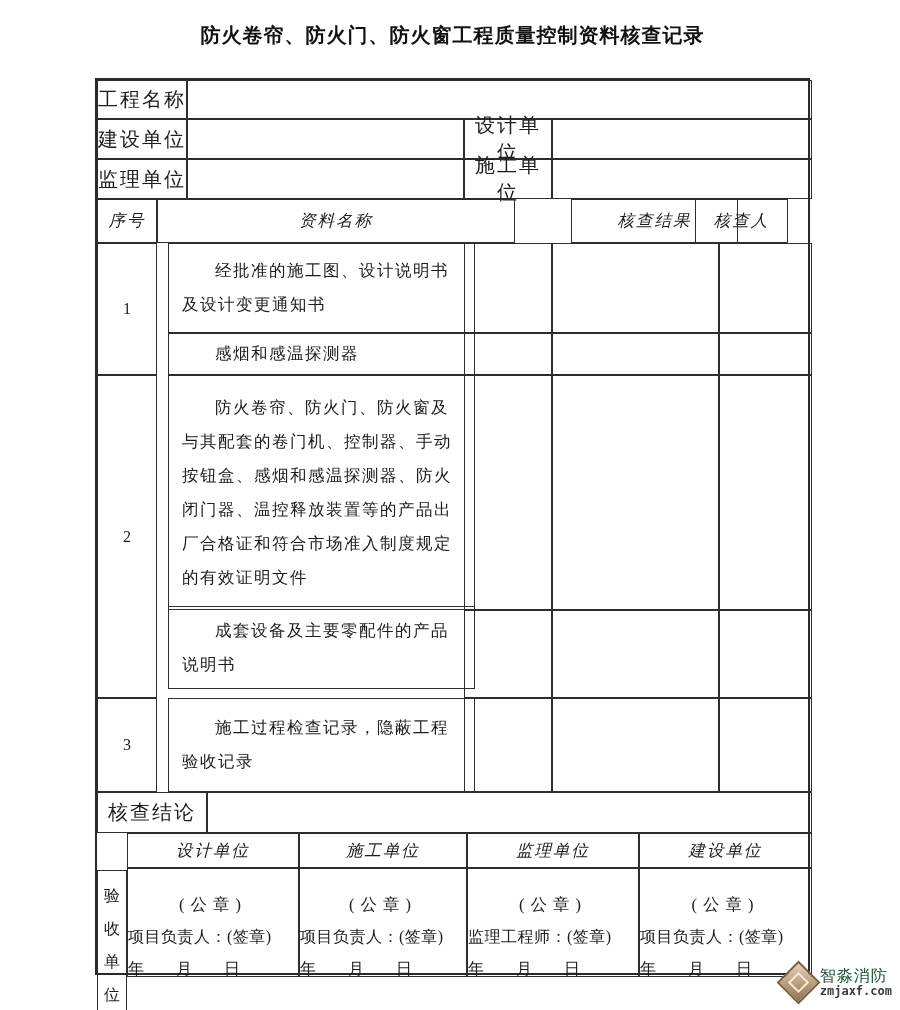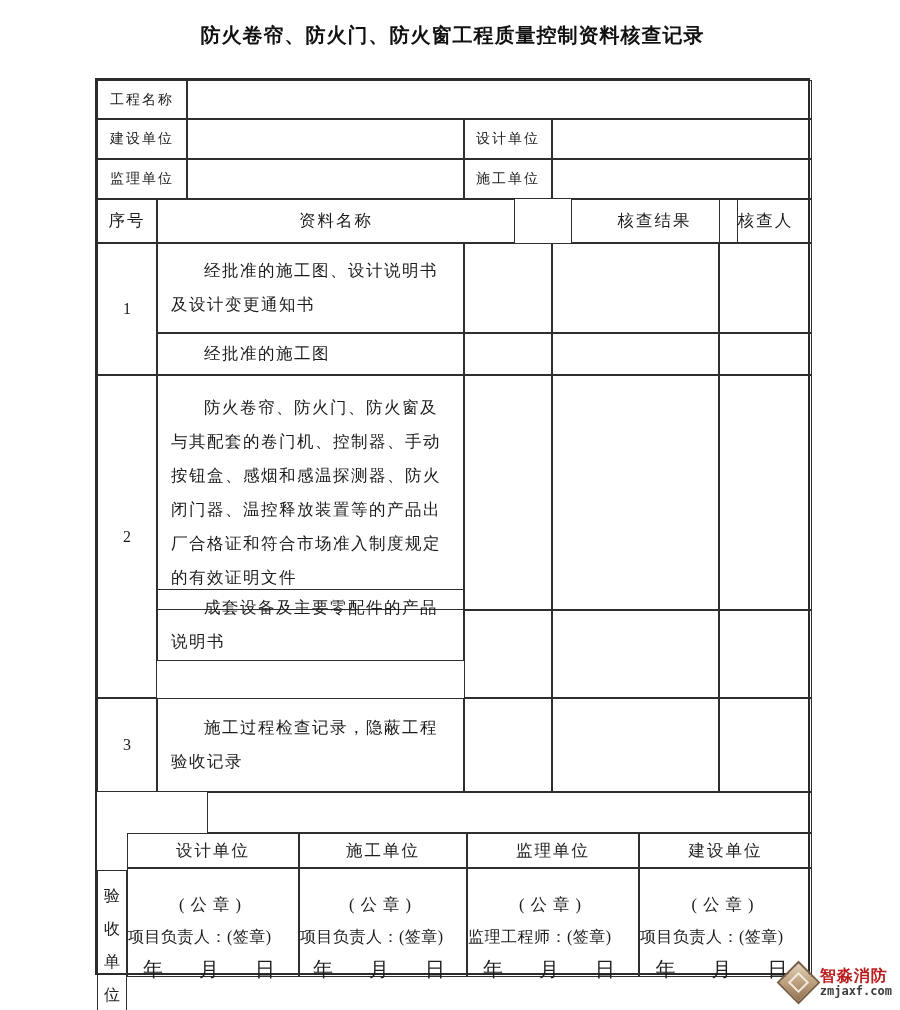--- a/index.html
+++ b/index.html
@@ -27,62 +27,62 @@
     border:2px solid #2a2a2a;
     box-sizing:border-box;
   }
   .cell{
     position:absolute;
     box-sizing:border-box;
     border:1px solid #2e2e2e;
     background:transparent;
   }
   .c-center{display:flex;align-items:center;justify-content:center;text-align:center;}
-  .lbl{font-size:14px;letter-spacing:2px;}
-  .hdr{font-size:16.5px;letter-spacing:2px;}
+  .lbl{font-size:20px;letter-spacing:2px;}
+  .hdr{font-size:16.5px;letter-spacing:2px;font-style:italic;}
   .num{font-size:16px;}
-  .name{display:flex;align-items:center;padding:0 13px;}
+  .name{display:flex;align-items:center;padding:0 13px;margin-left:11px;}
   .para{
     display:block;width:100%;
     font-size:16.5px;
     letter-spacing:1.5px;
     line-height:34px;
     text-indent:2em;
     text-align:left;
   }
   .vertical-lbl{
     display:flex;align-items:center;justify-content:center;
     font-size:16px;
     line-height:33px;
     text-align:center;
     padding-top:6px;
     word-break:break-all;
   }
   .vertical-lbl span{display:block;width:17px;word-break:break-all;}
   .sign-cell{display:flex;flex-direction:column;align-items:stretch;padding-top:20px;}
   .seal-line{text-align:center;font-size:16.5px;letter-spacing:6px;line-height:32px;}
   .signer-line{text-align:left;font-size:16px;letter-spacing:0.5px;line-height:32px;white-space:nowrap;}
-  .date-line{text-align:center;font-size:20px;letter-spacing:8px;line-height:32px;}
+  .date-line{text-align:left;font-size:16px;letter-spacing:8px;line-height:32px;}
   
   .watermark{position:absolute;right:8px;bottom:12px;display:flex;align-items:center;}
   .wm-logo{
     position:relative;width:27px;height:27px;margin-right:6px;
     transform:rotate(45deg);
     background:linear-gradient(135deg,#e2d2bc 0%,#c2a684 45%,#8d7051 100%);
     border:2px solid #7a5f44;
   }
   .wm-logo::after{
     content:"";position:absolute;left:6px;top:6px;width:11px;height:11px;
     border:2px solid #f3ece1;transform:translateZ(0);
     background:transparent;
   }
   .wm-text{display:flex;flex-direction:column;line-height:1.1;}
   .wm-name{
     font-family:"Liberation Sans","DejaVu Sans",sans-serif;
-    font-weight:bold;font-size:16px;color:#b91c1c;letter-spacing:1px;
+    font-weight:normal;font-size:16px;color:#14532d;letter-spacing:1px;
   }
   .wm-url{
     font-family:"DejaVu Sans Mono","Liberation Mono",monospace;
     font-weight:bold;font-size:12px;color:#3c3c3c;
   }
 </style>
 </head>
 <body>
 
 <div class="page">
@@ -100,62 +100,63 @@
     <div class="cell" style="left:455px;top:39px;width:260px;height:40px"></div>
 
     <div class="cell c-center lbl" style="left:0;top:79px;width:90px;height:40px">监理单位</div>
     <div class="cell" style="left:90px;top:79px;width:277px;height:40px"></div>
     <div class="cell c-center lbl" style="left:367px;top:79px;width:88px;height:40px">施工单位</div>
     <div class="cell" style="left:455px;top:79px;width:260px;height:40px"></div>
 
     <div class="cell c-center hdr" style="left:0;top:119px;width:60px;height:44px">序号</div>
     <div class="cell c-center hdr" style="left:60px;top:119px;width:358px;height:44px">资料名称</div>
     <div class="cell c-center hdr" style="left:474px;top:119px;width:167px;height:44px">核查结果</div>
-    <div class="cell c-center hdr" style="left:622px;top:119px;width:93px;height:44px">核查人</div>
+    <div class="cell c-center hdr" style="left:598px;top:119px;width:93px;height:44px">核查人</div>
 
     <div class="cell c-center num" style="left:0;top:163px;width:60px;height:132px">1</div>
 
     <div class="cell name" style="left:60px;top:163px;width:307px;height:90px">
       <span class="para">经批准的施工图、设计说明书及设计变更通知书</span>
     </div>
     <div class="cell" style="left:367px;top:163px;width:88px;height:90px"></div>
     <div class="cell" style="left:455px;top:163px;width:167px;height:90px"></div>
     <div class="cell" style="left:622px;top:163px;width:93px;height:90px"></div>
 
     <div class="cell name" style="left:60px;top:253px;width:307px;height:42px">
-      <span class="para">经批准的施工图</span>
+      <span class="para">感烟和感温探测器</span>
     </div>
     <div class="cell" style="left:367px;top:253px;width:88px;height:42px"></div>
     <div class="cell" style="left:455px;top:253px;width:167px;height:42px"></div>
     <div class="cell" style="left:622px;top:253px;width:93px;height:42px"></div>
 
     <div class="cell c-center num" style="left:0;top:295px;width:60px;height:323px">2</div>
 
     <div class="cell name" style="left:60px;top:295px;width:307px;height:235px">
       <span class="para">防火卷帘、防火门、防火窗及与其配套的卷门机、控制器、手动按钮盒、感烟和感温探测器、防火闭门器、温控释放装置等的产品出厂合格证和符合市场准入制度规定的有效证明文件</span>
     </div>
     <div class="cell" style="left:367px;top:295px;width:88px;height:235px"></div>
     <div class="cell" style="left:455px;top:295px;width:167px;height:235px"></div>
     <div class="cell" style="left:622px;top:295px;width:93px;height:235px"></div>
 
-    <div class="cell name" style="left:60px;top:509px;width:307px;height:72px">
+    <div class="cell name" style="left:60px;top:526px;width:307px;height:83px">
       <span class="para">成套设备及主要零配件的产品说明书</span>
     </div>
     <div class="cell" style="left:367px;top:530px;width:88px;height:88px"></div>
     <div class="cell" style="left:455px;top:530px;width:167px;height:88px"></div>
     <div class="cell" style="left:622px;top:530px;width:93px;height:88px"></div>
 
     <div class="cell c-center num" style="left:0;top:618px;width:60px;height:94px">3</div>
     <div class="cell name" style="left:60px;top:618px;width:307px;height:94px">
       <span class="para">施工过程检查记录，隐蔽工程验收记录</span>
     </div>
     <div class="cell" style="left:367px;top:618px;width:88px;height:94px"></div>
     <div class="cell" style="left:455px;top:618px;width:167px;height:94px"></div>
     <div class="cell" style="left:622px;top:618px;width:93px;height:94px"></div>
 
+    <div class="cell c-center lbl" style="left:0;top:712px;width:110px;height:41px">核查结论</div>
     <div class="cell" style="left:110px;top:712px;width:605px;height:41px"></div>
 
     <div class="cell vertical-lbl" style="left:0;top:790px;width:30px;height:144px">
       <span>验收单位</span>
     </div>
 
     <div class="cell c-center hdr" style="left:30px;top:753px;width:172px;height:35px">设计单位</div>
     <div class="cell c-center hdr" style="left:202px;top:753px;width:168px;height:35px">施工单位</div>
     <div class="cell c-center hdr" style="left:370px;top:753px;width:172px;height:35px">监理单位</div>
     <div class="cell c-center hdr" style="left:542px;top:753px;width:173px;height:35px">建设单位</div>

